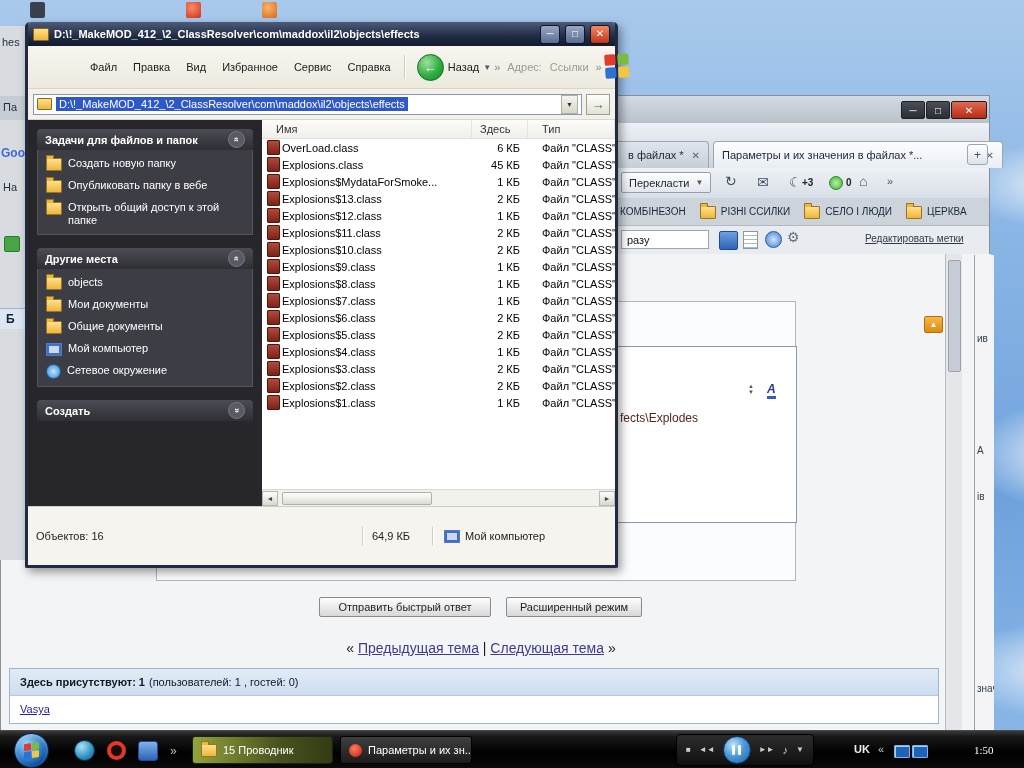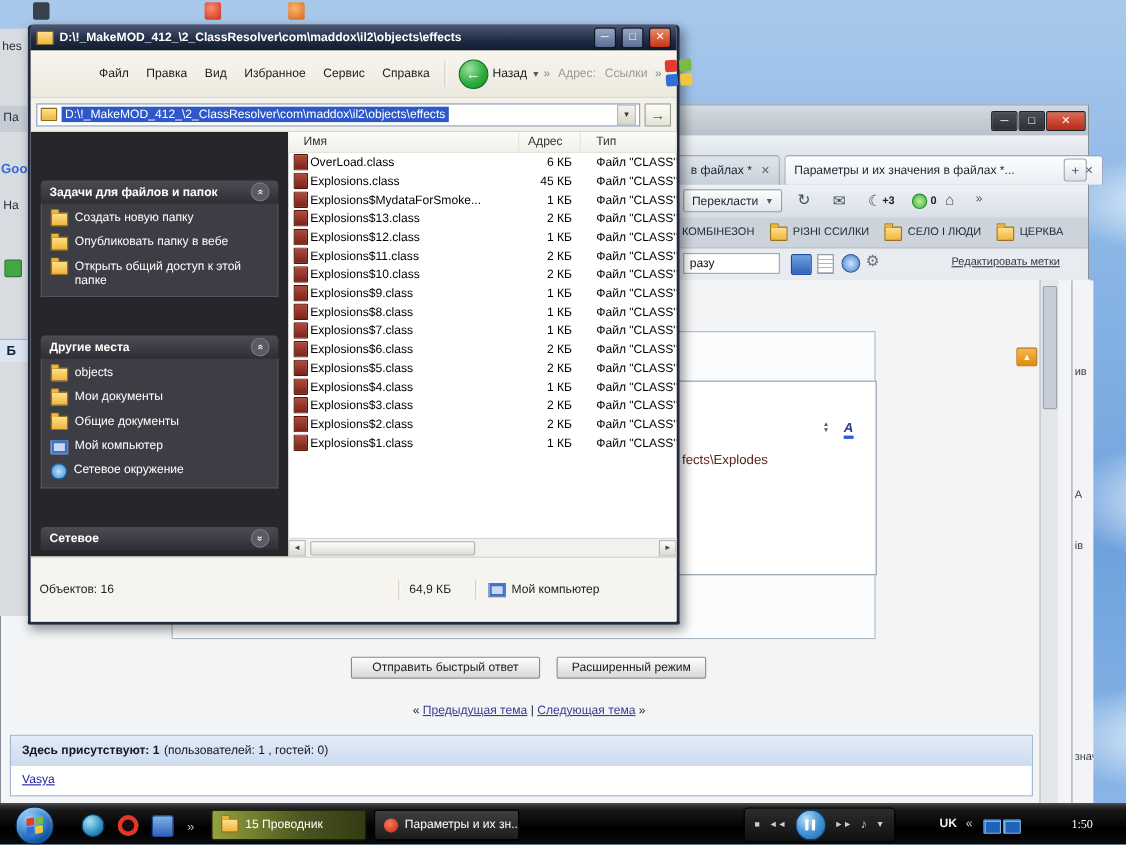--- a/index.html
+++ b/index.html
@@ -58,21 +58,21 @@
   .bc{position:absolute;left:0;top:158px;width:990px;height:477px;background:#f3f4f6;overflow:hidden;}
   .replybox{position:absolute;left:155px;top:47px;width:638px;height:278px;background:#fbfcfe;border:1px solid #aab8c6;}
   .collapsebtn{position:absolute;left:923px;top:62px;width:17px;height:15px;background:linear-gradient(#f7b84a,#e08a12);border:1px solid #b56f0a;border-radius:2px;color:#fff;font-size:8px;display:grid;place-items:center;}
   .editorbox{position:absolute;left:600px;top:92px;width:194px;height:175px;background:#fff;border:1px solid #8a99a8;}
   .edarrows{position:absolute;left:146px;top:36px;display:flex;flex-direction:column;line-height:6px;font-size:6px;color:#4a5a6a;}
   .edfont{position:absolute;left:165px;top:36px;font-size:12px;font-weight:bold;font-style:italic;color:#2a3a8c;border-bottom:3px solid #2f5bd8;line-height:13px;}
   .edtext{position:absolute;left:18px;top:64px;font-size:12px;color:#5a241a;white-space:nowrap;}
   .fbtn{position:absolute;height:20px;background:linear-gradient(#fdfdfd,#d8d8d8);border:1px solid #8a8a8a;border-radius:2px;font-size:11px;color:#1c1c1c;display:flex;align-items:center;justify-content:center;padding:0 10px;box-sizing:border-box;white-space:nowrap;}
   .fb1{left:318px;top:343px;width:172px;}
   .fb2{left:505px;top:343px;width:136px;}
-  .tnav{position:absolute;left:0;top:386px;width:960px;text-align:center;font-size:11px;color:#1c1c1c;}
+  .tnav{position:absolute;left:0;top:386px;width:960px;text-align:center;font-size:14px;color:#1c1c1c;}
   .tlink{color:#3c3c92;text-decoration:underline;}
   .presence{position:absolute;left:8px;top:414px;width:930px;height:56px;background:#fff;border:1px solid #9db4cc;box-sizing:border-box;}
   .preshead{height:26px;background:linear-gradient(180deg,#e3ecf7,#cddcf0);border-bottom:1px solid #b5c8de;display:flex;align-items:center;padding:0 10px;font-size:11px;color:#101820;gap:4px;}
   .presuser{position:absolute;left:10px;top:34px;font-size:11px;color:#2222aa;text-decoration:underline;}
   .bscroll{position:absolute;left:944px;top:0;width:16px;height:477px;background:#e4e6ea;border-left:1px solid #b8bcc2;}
   .bthumb{position:absolute;left:2px;top:6px;width:11px;height:110px;background:#c7cdd6;border:1px solid #9aa2ae;border-radius:2px;}
 
   
   .xwin{position:absolute;left:25px;top:22px;width:593px;height:546px;z-index:20;box-sizing:border-box;
     border:3px solid #202b42;border-top:none;border-radius:5px 5px 2px 2px;background:#f2f0e8;
@@ -96,21 +96,21 @@
   .winflag i{border-radius:2px;}
   .wf1{background:#e33b2e;}.wf2{background:#7cbb42;}.wf3{background:#2f6fd6;}.wf4{background:#f3c63f;}
   .xaddr{height:30px;flex:none;display:flex;align-items:center;gap:4px;padding:0 5px;background:#f3f1e9;border-bottom:1px solid #d9d6ca;}
   .addrbox{flex:1;height:21px;background:#fff;border:1px solid #8399b5;display:flex;align-items:center;gap:4px;padding:0 3px;overflow:hidden;box-sizing:border-box;}
   .addrfold{width:13px;height:10px;background:linear-gradient(180deg,#ffe08a,#edb63e);border:1px solid #8a6a1a;border-radius:1px;flex:none;}
   .addrsel{font-size:11px;background:#2e58c8;color:#fff;padding:1px 3px;white-space:nowrap;overflow:hidden;}
   .addrcaret{margin-left:auto;width:15px;height:17px;background:linear-gradient(#f5f4ef,#d8d6c8);border:1px solid #aeb0a4;font-size:7px;display:grid;place-items:center;color:#333;flex:none;}
   .gobtn{width:24px;height:21px;background:linear-gradient(#fefefe,#e4e2d6);border:1px solid #9aa08f;display:grid;place-items:center;font-weight:bold;color:#1e8a1e;font-size:13px;box-sizing:border-box;flex:none;}
   .xmain{flex:1;display:flex;min-height:0;background:#fff;}
   .xside{width:234px;flex:none;background:#26262b;padding:9px 9px 0;box-sizing:border-box;overflow:hidden;}
-  .sec{margin-bottom:13px;margin-top:35px;}
+  .sec{margin-bottom:13px;}
   .sec-h{height:21px;display:flex;justify-content:space-between;align-items:center;padding:0 8px;background:linear-gradient(180deg,#4c4c55,#2e2e34);border-radius:4px 4px 0 0;color:#fff;font-weight:bold;font-size:11px;}
   .sec-ch{width:15px;height:15px;border-radius:50%;background:#5a5a64;border:1px solid #787882;color:#fff;display:grid;place-items:center;flex:none;}
   .sec-ch span{display:inline-block;font-size:9px;line-height:1;transform:rotate(-90deg);}
   .sec-ch.down span{transform:rotate(90deg);}
   .sec-b{background:#3d3d45;border:1px solid #55555e;border-top:none;padding:7px 8px;display:flex;flex-direction:column;gap:8px;}
   .sitem{display:flex;gap:6px;font-size:11px;color:#fff;align-items:flex-start;line-height:13px;}
   .pcico{width:14px;height:11px;background:#cdd8ea;border:1px solid #5b7aa6;box-shadow:inset 0 0 0 2px #3a6fd8;flex:none;margin-top:1px;}
   .netico{width:13px;height:13px;border-radius:50%;background:radial-gradient(#bfe3ff,#2f8ad6);border:1px solid #1c5fa0;flex:none;}
   .xlist{flex:1;display:flex;flex-direction:column;min-width:0;}
   .lhead{height:18px;flex:none;display:flex;background:linear-gradient(180deg,#fcfcfb,#f0efe9);border-bottom:1px solid #e2e1da;font-size:11px;color:#333;}
@@ -396,32 +396,32 @@
               </span>
             <span class="sitem">
                 <span class="netico"></span>
                 <span>Сетевое окружение</span>
               </span>
           </div>
         </div>
 
         <div class="sec">
           <div class="sec-h">
-            <span>Сетевое</span>
+            <span>Создать</span>
             <span class="sec-ch down">
                 <span>»</span>
               </span>
           </div>
         </div>
       </div>
 
       <div class="xlist">
         <div class="lhead">
           <span class="hc hname">Имя</span>
-          <span class="hc hsize">Адрес</span>
+          <span class="hc hsize">Здесь</span>
           <span class="hc htype">Тип</span>
         </div>
         <div class="lrows">
 
             <div class="frow">
               <span class="fname">
                 <span class="clsico"></span>
                 <span>OverLoad.class</span>
               </span>
               <span class="fsize">6 КБ</span>

